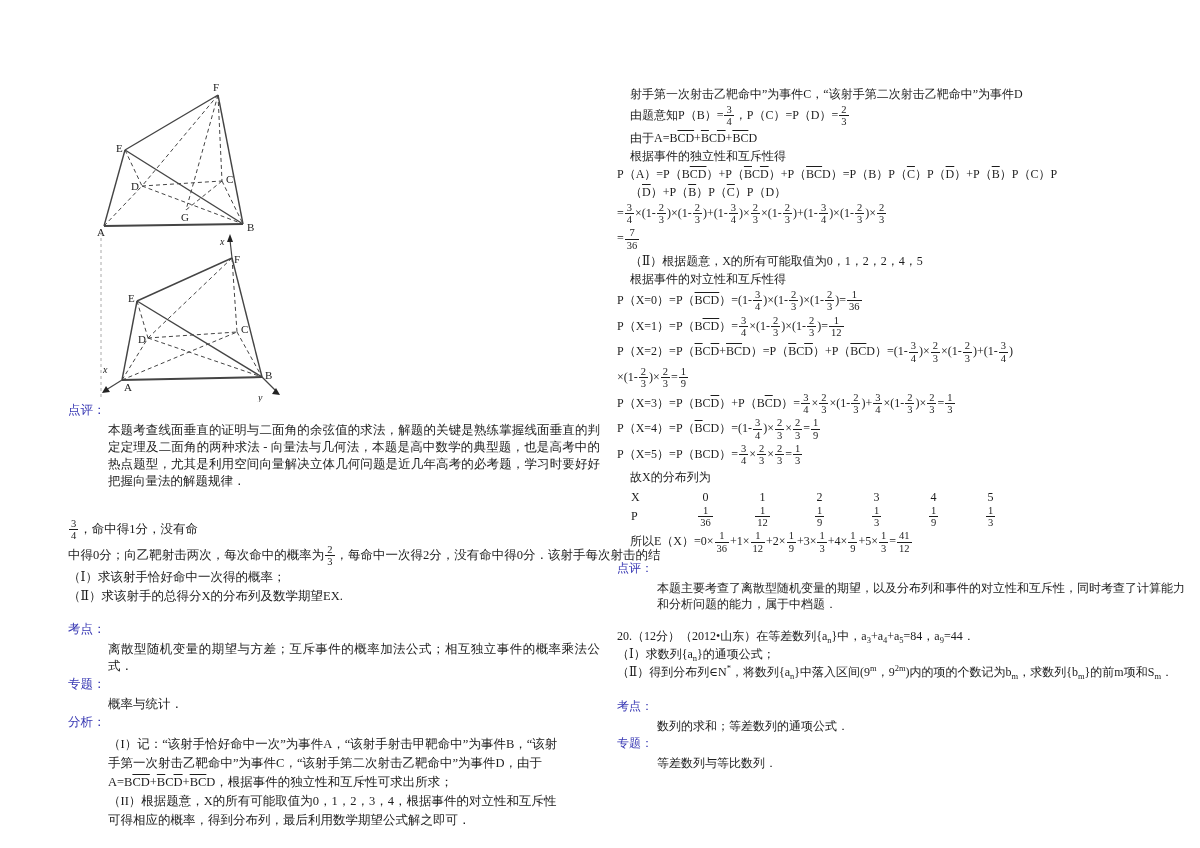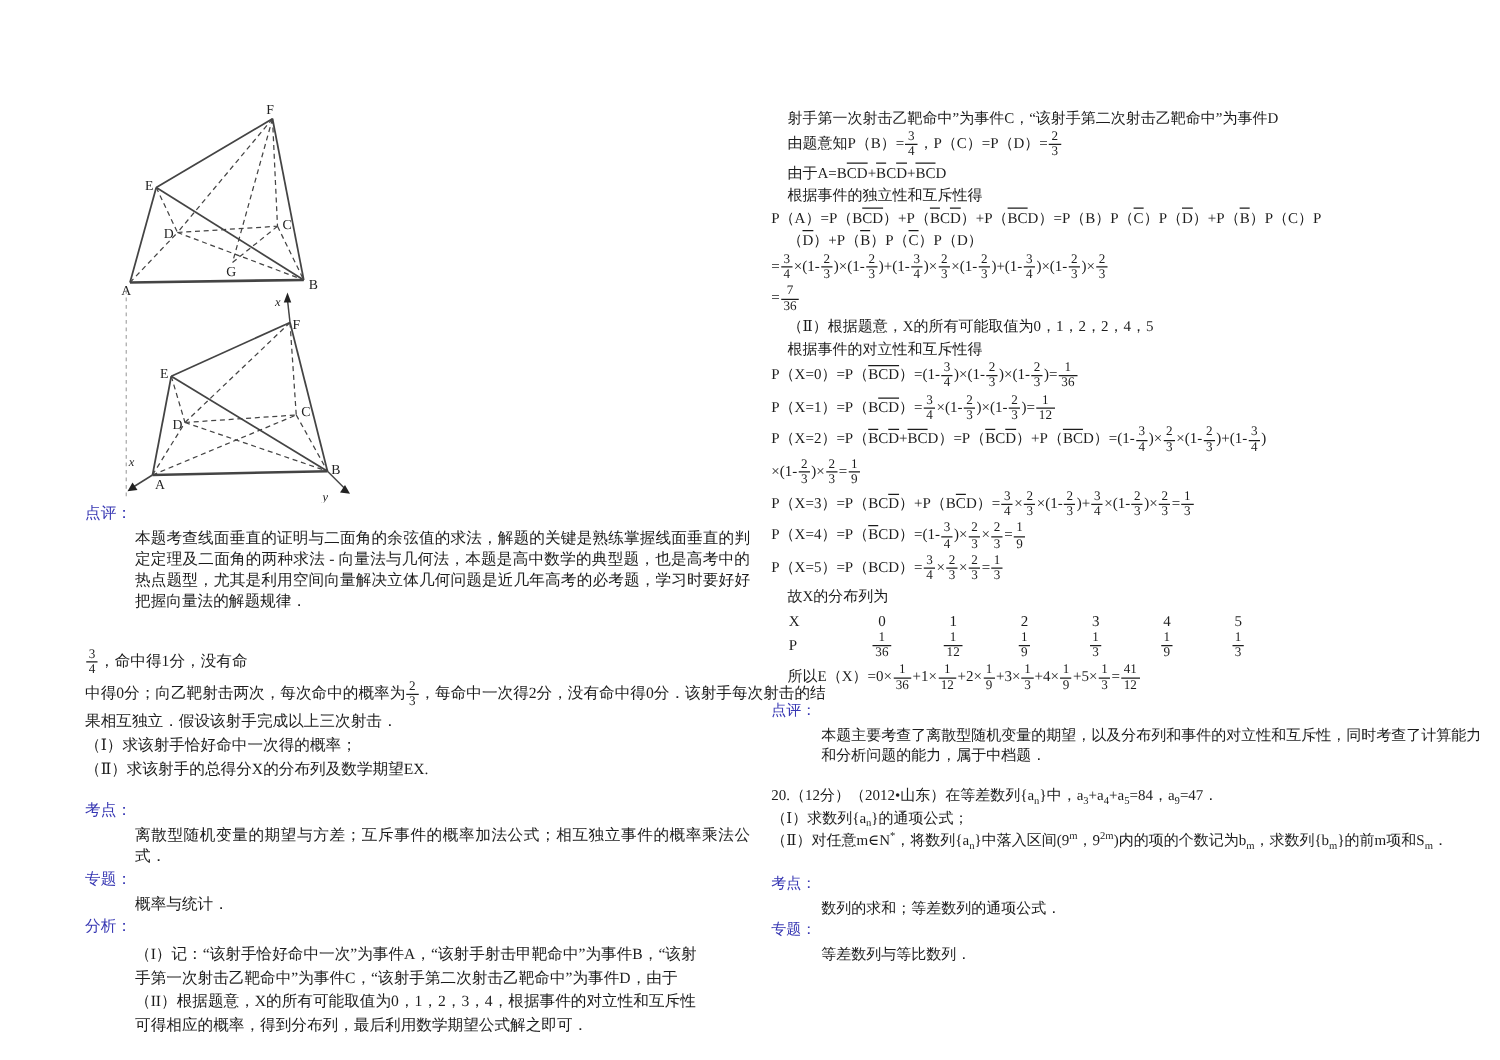--- a/index.html
+++ b/index.html
@@ -117,40 +117,40 @@
 <div class="abs lcol" style="left:68px;top:402px;width:532px;">
 
   <div class="block">
     <span class="blabel">点评：</span>
     <span class="btext">本题考查线面垂直的证明与二面角的余弦值的求法，解题的关键是熟练掌握线面垂直的判定定理及二面角的两种求法 - 向量法与几何法，本题是高中数学的典型题，也是高考中的热点题型，尤其是利用空间向量解决立体几何问题是近几年高考的必考题，学习时要好好把握向量法的解题规律．</span>
   </div>
 
   <div style="margin-top:28px;">
       <div class="mline"><span class="frac"><span class="num">3</span><span class="den">4</span></span><span>，命中得1分，没有命</span></div>
       <div class="mline"><span>中得0分；向乙靶射击两次，每次命中的概率为</span><span class="frac"><span class="num">2</span><span class="den">3</span></span><span>，每命中一次得2分，没有命中得0分．该射手每次射击的结</span></div>
-      <div class="mline"><span>果相互独立．假设该射手完成以上三次射击．</span></div>
       <div class="mline"><span>（Ⅰ）求该射手恰好命中一次得的概率；</span></div>
       <div class="mline"><span>（Ⅱ）求该射手的总得分X的分布列及数学期望EX.</span></div>
     </div>
 
   <div class="block" style="margin-top:16px;">
     <span class="blabel">考点：</span>
     <span class="btext">离散型随机变量的期望与方差；互斥事件的概率加法公式；相互独立事件的概率乘法公式．</span>
   </div>
 
   <div class="block" style="margin-top:1px;">
     <span class="blabel">专题：</span>
     <span class="btext">概率与统计．</span>
   </div>
 
   <div class="block" style="margin-top:1px;">
     <span class="blabel">分析：</span>
     <span class="btext">
         <div class="mline"><span>（I）记：“该射手恰好命中一次”为事件A，“该射手射击甲靶命中”为事件B，“该射</span></div>
         <div class="mline"><span>手第一次射击乙靶命中”为事件C，“该射手第二次射击乙靶命中”为事件D，由于</span></div>
+        <div class="mline"><span>A=B</span><span class="ovl">CD</span><span>+</span><span class="ovl">B</span><span>C</span><span class="ovl">D</span><span>+</span><span class="ovl">BC</span><span>D，根据事件的独立性和互斥性可求出所求；</span></div>
         <div class="mline"><span>（II）根据题意，X的所有可能取值为0，1，2，3，4，根据事件的对立性和互斥性</span></div>
         <div class="mline"><span>可得相应的概率，得到分布列，最后利用数学期望公式解之即可．</span></div>
       </span>
   </div>
 
 
 </div>
 
 <div class="abs rcol" style="left:617px;top:84px;width:585px;">
 
@@ -199,23 +199,23 @@
   <div>
       <div class="mline ind"><span>所以E（X）=0×</span><span class="frac"><span class="num">1</span><span class="den">36</span></span><span>+1×</span><span class="frac"><span class="num">1</span><span class="den">12</span></span><span>+2×</span><span class="frac"><span class="num">1</span><span class="den">9</span></span><span>+3×</span><span class="frac"><span class="num">1</span><span class="den">3</span></span><span>+4×</span><span class="frac"><span class="num">1</span><span class="den">9</span></span><span>+5×</span><span class="frac"><span class="num">1</span><span class="den">3</span></span><span>=</span><span class="frac"><span class="num">41</span><span class="den">12</span></span></div>
     </div>
 
   <div class="block" style="margin-top:6px;width:568px;">
     <span class="blabel">点评：</span>
     <span class="btext">本题主要考查了离散型随机变量的期望，以及分布列和事件的对立性和互斥性，同时考查了计算能力和分析问题的能力，属于中档题．</span>
   </div>
 
   <div style="margin-top:16px;">
-      <div class="mline"><span>20.（12分）（2012•山东）在等差数列{a</span><sub>n</sub><span>}中，a</span><sub>3</sub><span>+a</span><sub>4</sub><span>+a</span><sub>5</sub><span>=84，a</span><sub>9</sub><span>=47．</span></div>
+      <div class="mline"><span>20.（12分）（2012•山东）在等差数列{a</span><sub>n</sub><span>}中，a</span><sub>3</sub><span>+a</span><sub>4</sub><span>+a</span><sub>5</sub><span>=84，a</span><sub>9</sub><span>=44．</span></div>
       <div class="mline"><span>（Ⅰ）求数列{a</span><sub>n</sub><span>}的通项公式；</span></div>
-      <div class="mline"><span>（Ⅱ）对任意m∈N</span><sup>*</sup><span>，将数列{a</span><sub>n</sub><span>}中落入区间(9</span><sup>m</sup><span>，9</span><sup>2m</sup><span>)内的项的个数记为b</span><sub>m</sub><span>，求数列{b</span><sub>m</sub><span>}的前m项和S</span><sub>m</sub><span>．</span></div>
+      <div class="mline"><span>（Ⅱ）得到分布列∈N</span><sup>*</sup><span>，将数列{a</span><sub>n</sub><span>}中落入区间(9</span><sup>m</sup><span>，9</span><sup>2m</sup><span>)内的项的个数记为b</span><sub>m</sub><span>，求数列{b</span><sub>m</sub><span>}的前m项和S</span><sub>m</sub><span>．</span></div>
     </div>
 
   <div class="block" style="margin-top:18px;">
     <span class="blabel">考点：</span>
     <span class="btext">数列的求和；等差数列的通项公式．</span>
   </div>
 
   <div class="block" style="margin-top:1px;">
     <span class="blabel">专题：</span>
     <span class="btext">等差数列与等比数列．</span>

